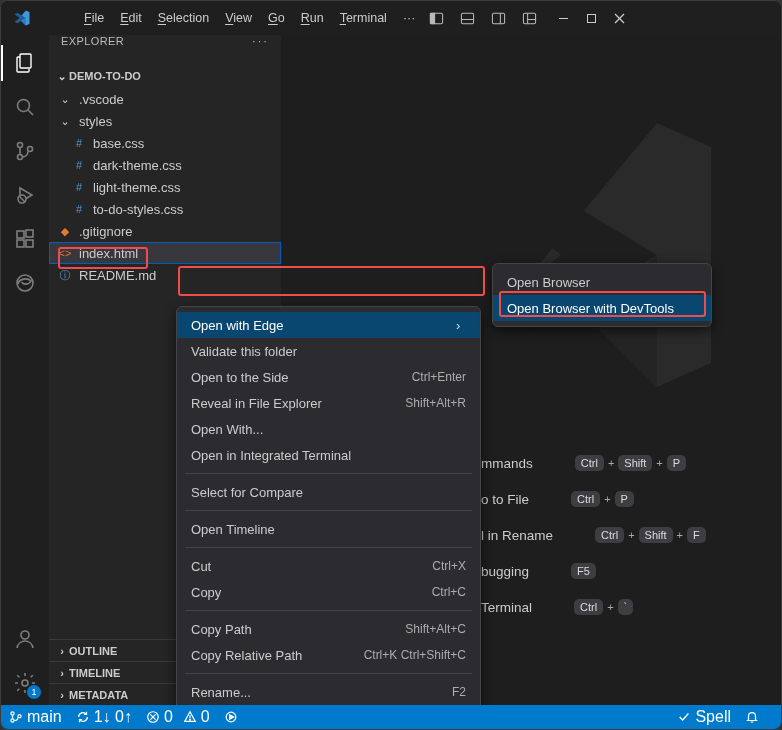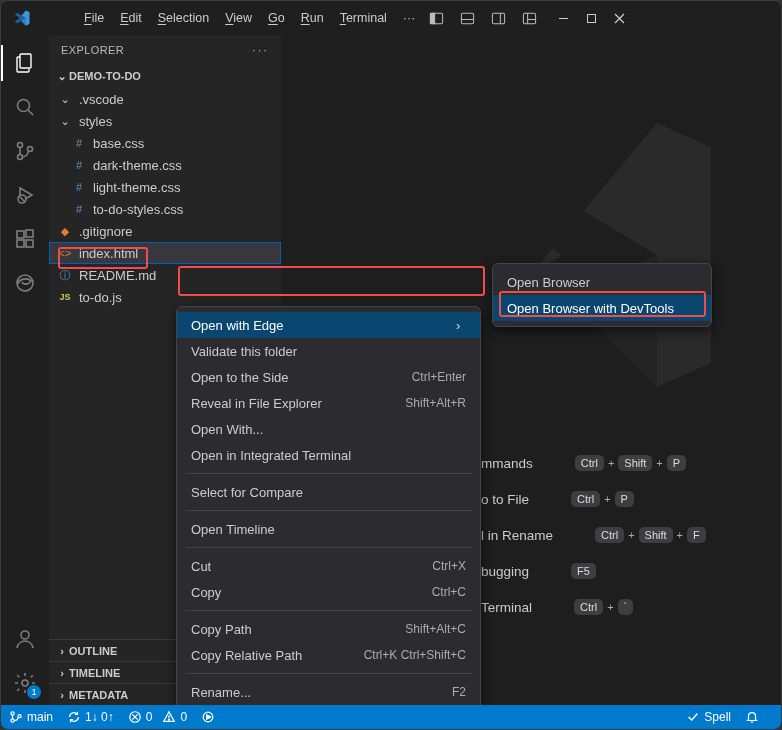--- a/index.html
+++ b/index.html
@@ -23,21 +23,21 @@
   .wincontrols{display:flex;margin-left:6px;}
   
   .activitybar{position:absolute;top:34px;left:0;bottom:24px;width:48px;background:#1f1f1f;display:flex;flex-direction:column;align-items:center;padding-top:6px;}
   .activitybar .act{width:48px;height:44px;display:flex;align-items:center;justify-content:center;color:#7d7d7d;position:relative;}
   .activitybar .act.active{color:#fff;}
   .activitybar .act.active::before{content:"";position:absolute;left:0;top:4px;bottom:4px;width:2px;background:#fff;}
   .activitybar .spacer{flex:1;}
   .badge{position:absolute;right:8px;bottom:6px;background:var(--status);color:#fff;border-radius:8px;font-size:9px;width:14px;height:14px;display:flex;align-items:center;justify-content:center;}
   
   .sidebar{position:absolute;top:34px;left:48px;bottom:24px;width:232px;background:var(--side);font-size:13px;display:flex;flex-direction:column;}
-  .side-header{height:30px;display:flex;align-items:center;justify-content:space-between;padding:0 12px;color:#bbb;font-size:11px;letter-spacing:0.4px;}
+  .side-header{height:30px;display:flex;justify-content:space-between;padding:0 12px;color:#bbb;font-size:11px;letter-spacing:0.4px;}
   .dots{letter-spacing:2px;color:#bbb;}
   .side-title{height:22px;display:flex;align-items:center;padding-left:6px;font-weight:600;font-size:11px;color:#ccc;}
   .side-title .chev{width:14px;display:inline-flex;justify-content:center;color:#ccc;}
   .tree{padding:1px 0;}
   .row{height:22px;display:flex;align-items:center;padding-left:4px;white-space:nowrap;cursor:default;}
   .row.l0{padding-left:8px;} .row.l1{padding-left:22px;}
   .row.active{background:#37373d;outline:1px solid #005fb8;outline-offset:-1px;}
   .ic{width:16px;height:16px;display:inline-flex;align-items:center;justify-content:center;margin-right:6px;font-size:11px;}
   .ic.orange{color:#e37933;} .ic.blue{color:#5098d8;} .ic.yellow{color:#cbcb41;} .ic.chev{color:#ccc;}
   .outline-box{margin-top:auto;}
@@ -59,21 +59,21 @@
   .mkey{color:#acacac;font-size:12px;}
   .marrow{width:10px;color:#ddd;}
   .ctx-main{top:262px;left:175px;width:305px;margin-top:43px;}
   .submenu{top:262px;left:491px;width:220px;min-width:210px;}
   
   .hl{position:absolute;border:2px solid var(--red);border-radius:3px;pointer-events:none;}
   .hl-file{top:246px;left:57px;width:90px;height:22px;}
   .hl-open{top:265px;left:177px;width:307px;height:30px;}
   .hl-devtools{top:290px;left:498px;width:207px;height:26px;}
   
-  .statusbar{position:absolute;left:0;right:0;bottom:0;height:24px;background:var(--status);display:flex;align-items:center;padding:0 8px;font-size:12px;color:#fff;}
+  .statusbar{position:absolute;left:0;right:0;bottom:0;height:24px;background:var(--status);display:flex;align-items:center;padding:0 8px;font-size:16px;color:#fff;}
   .sb-item{display:flex;align-items:center;gap:4px;margin-right:14px;}
   .sb-spacer{flex:1;}
   svg{display:block;}
 </style>
 </head>
 <body>
 
 <div class="window">
 
   <div class="titlebar">
@@ -238,24 +238,20 @@
           <span class="ic orange">◆</span>
           <span>.gitignore</span>
         </div>
       <div class="row l0 active">
           <span class="ic orange">&lt;&gt;</span>
           <span>index.html</span>
         </div>
       <div class="row l0">
           <span class="ic blue">ⓘ</span>
           <span>README.md</span>
-        </div>
-      <div class="row l0">
-          <span class="ic yellow" style="font-weight:700;font-size:9px">JS</span>
-          <span>to-do.js</span>
         </div>
     </div>
     <div class="outline-box">
       <div class="sect">
           <span class="chev">›</span>
           <span>OUTLINE</span>
         </div>
       <div class="sect">
           <span class="chev">›</span>
           <span>TIMELINE</span>

